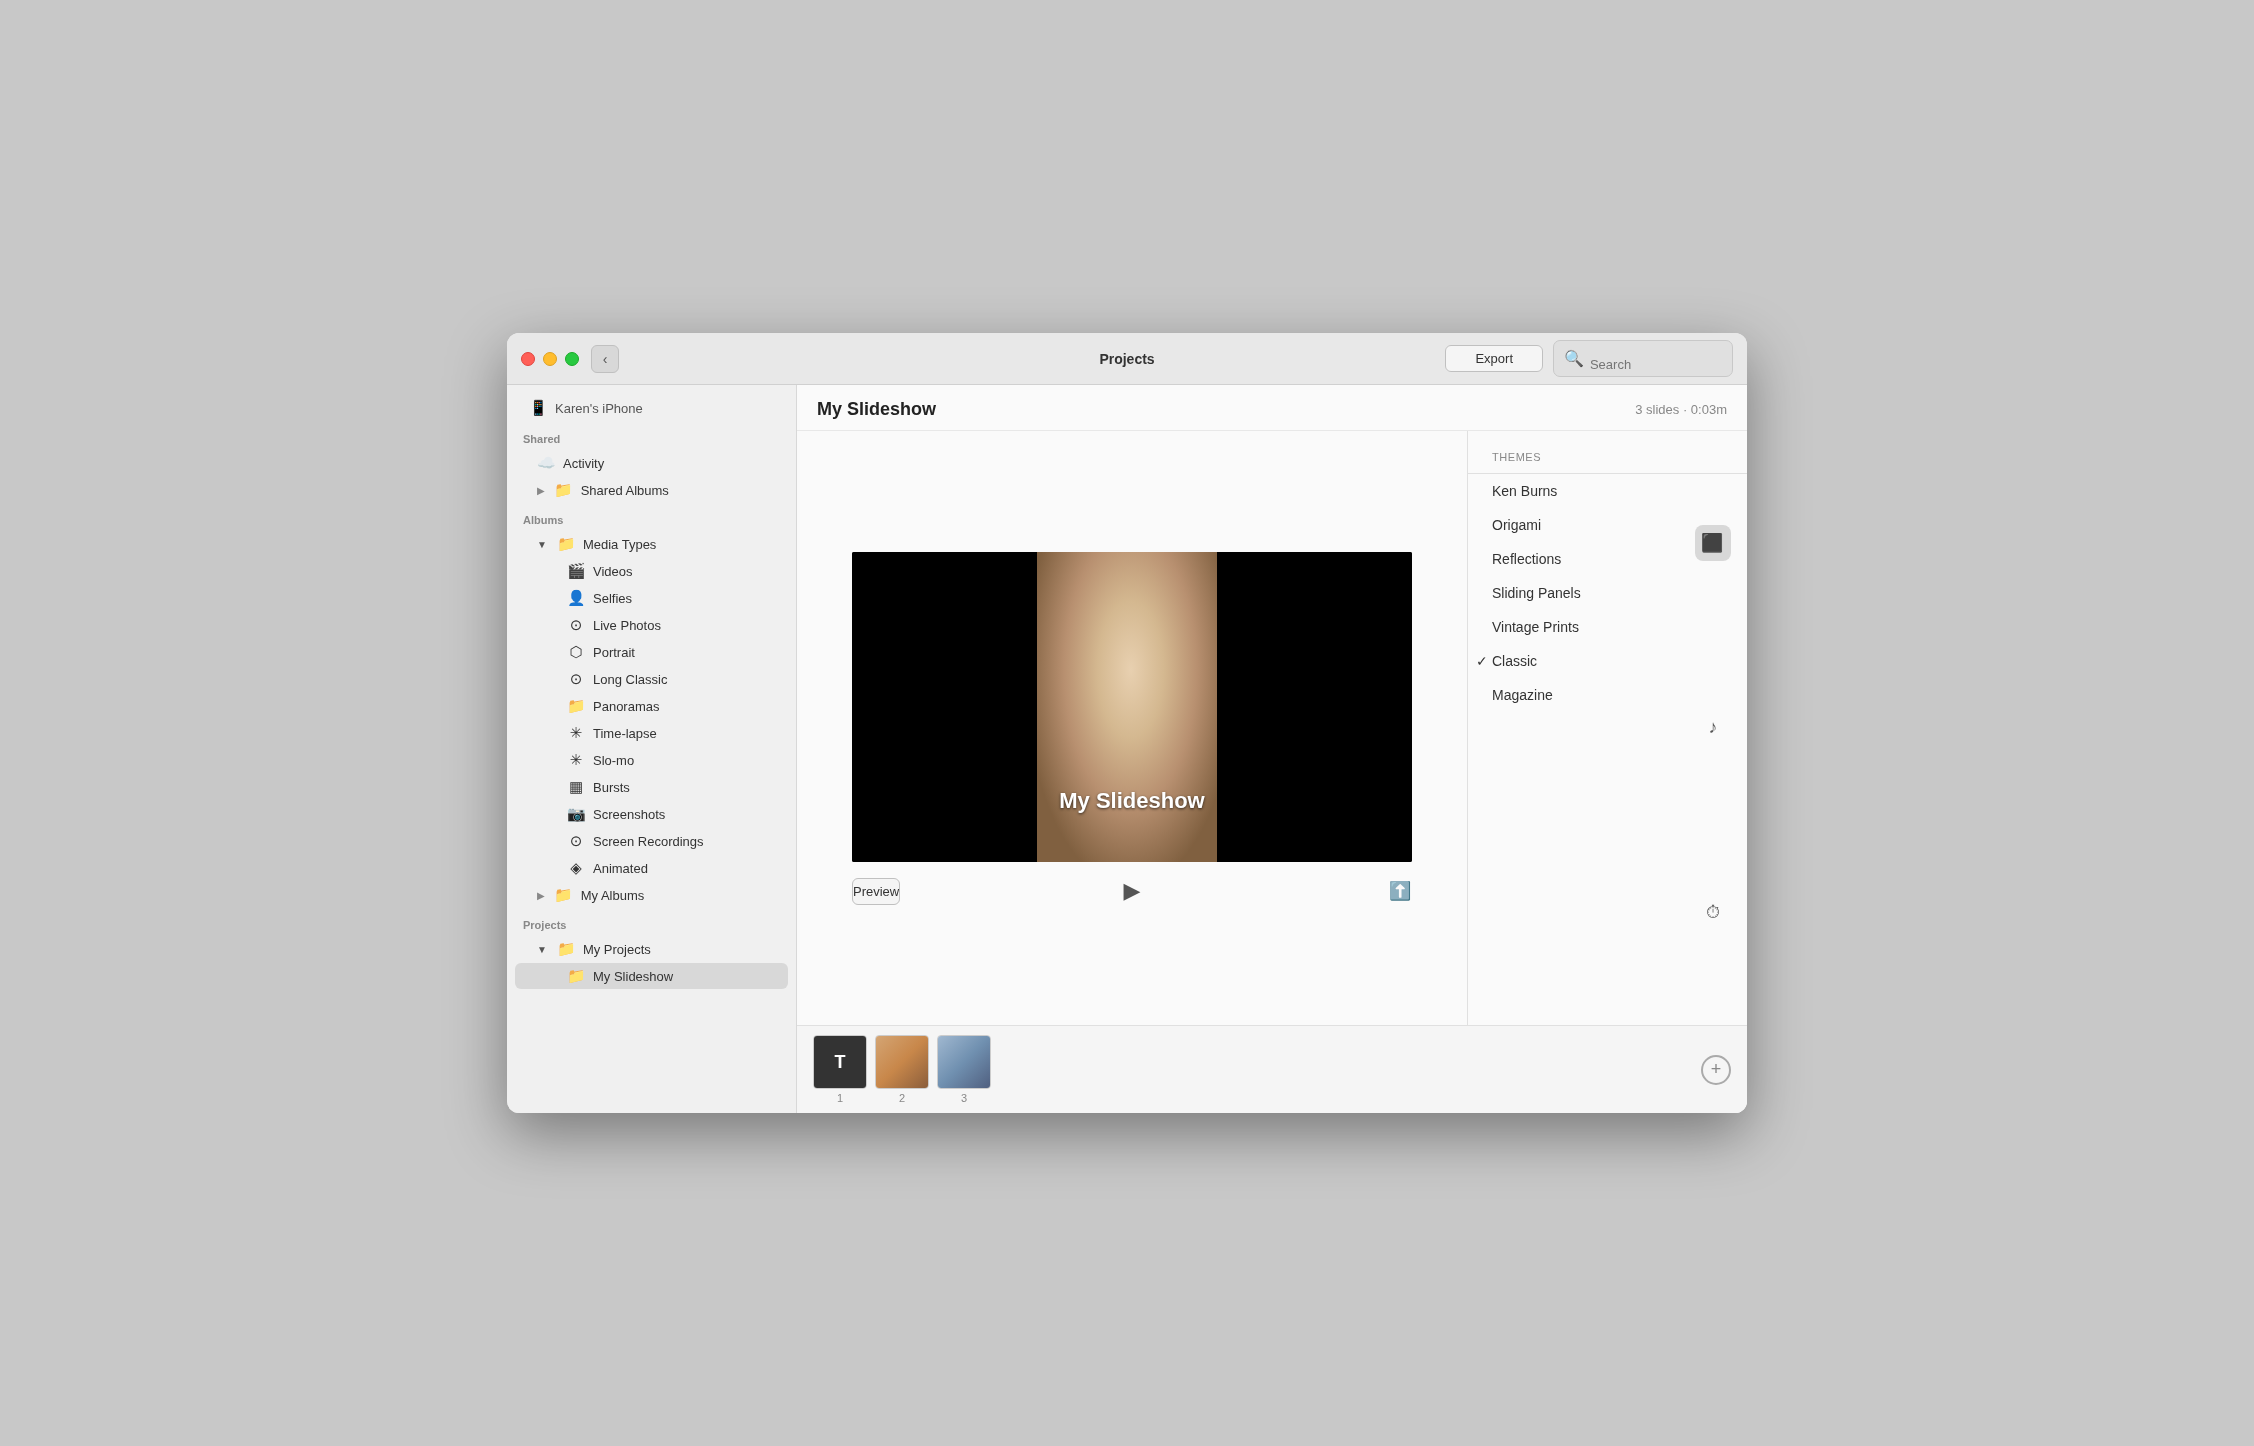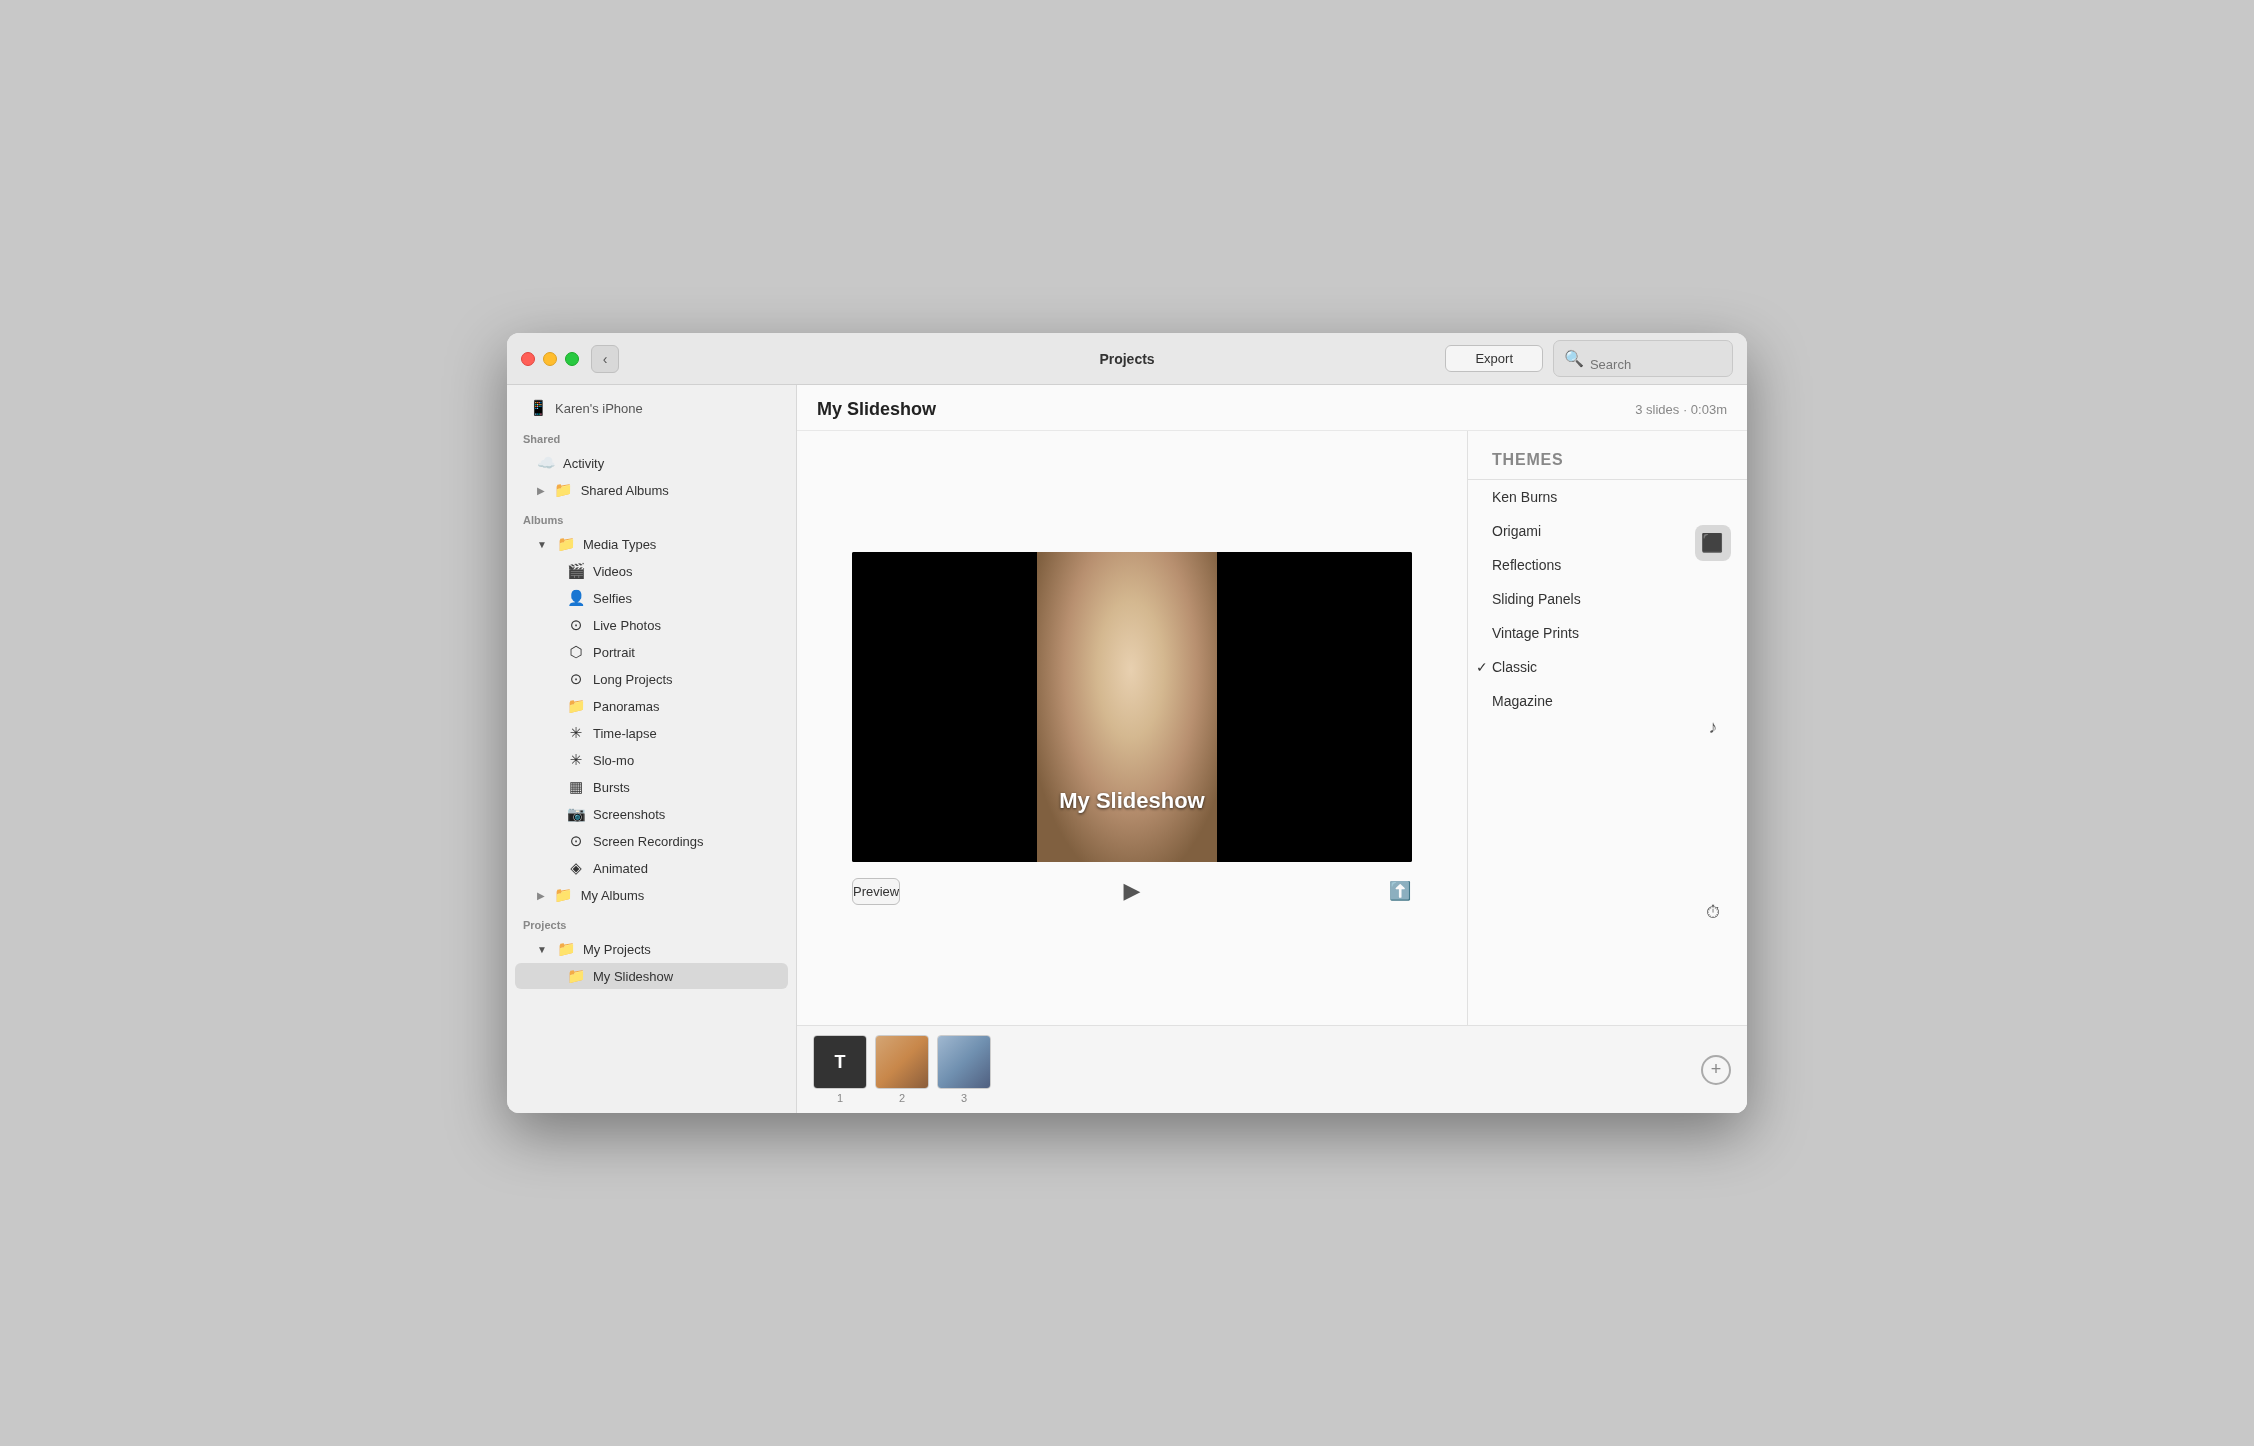--- a/index.html
+++ b/index.html
@@ -280,22 +280,22 @@
       width: 280px;
       border-left: 1px solid #e0e0e0;
       background: #fafafa;
       flex-shrink: 0;
       padding: 20px 0;
       display: flex;
       flex-direction: column;
       position: relative;
     }
     .themes-header {
-      font-size: 16px;
-      font-weight: 700;
+      font-size: 11px;
+      font-weight: 400;
       color: #888;
       padding: 0 24px 10px;
       letter-spacing: 0.05em;
       border-bottom: 1px solid #e0e0e0;
     }
     .theme-item {
       display: flex;
       align-items: flex-start;
       padding: 9px 24px;
       font-size: 14px;
@@ -486,21 +486,21 @@
         <span>Live Photos</span>
       </div>
 
       <div class="sidebar-item indented2">
         <span class="sidebar-icon">⬡</span>
         <span>Portrait</span>
       </div>
 
       <div class="sidebar-item indented2">
         <span class="sidebar-icon">⊙</span>
-        <span>Long Projects</span>
+        <span>Long Classic</span>
       </div>
 
       <div class="sidebar-item indented2">
         <span class="sidebar-icon">📁</span>
         <span>Panoramas</span>
       </div>
 
       <div class="sidebar-item indented2">
         <span class="sidebar-icon">✳</span>
         <span>Time-lapse</span>

